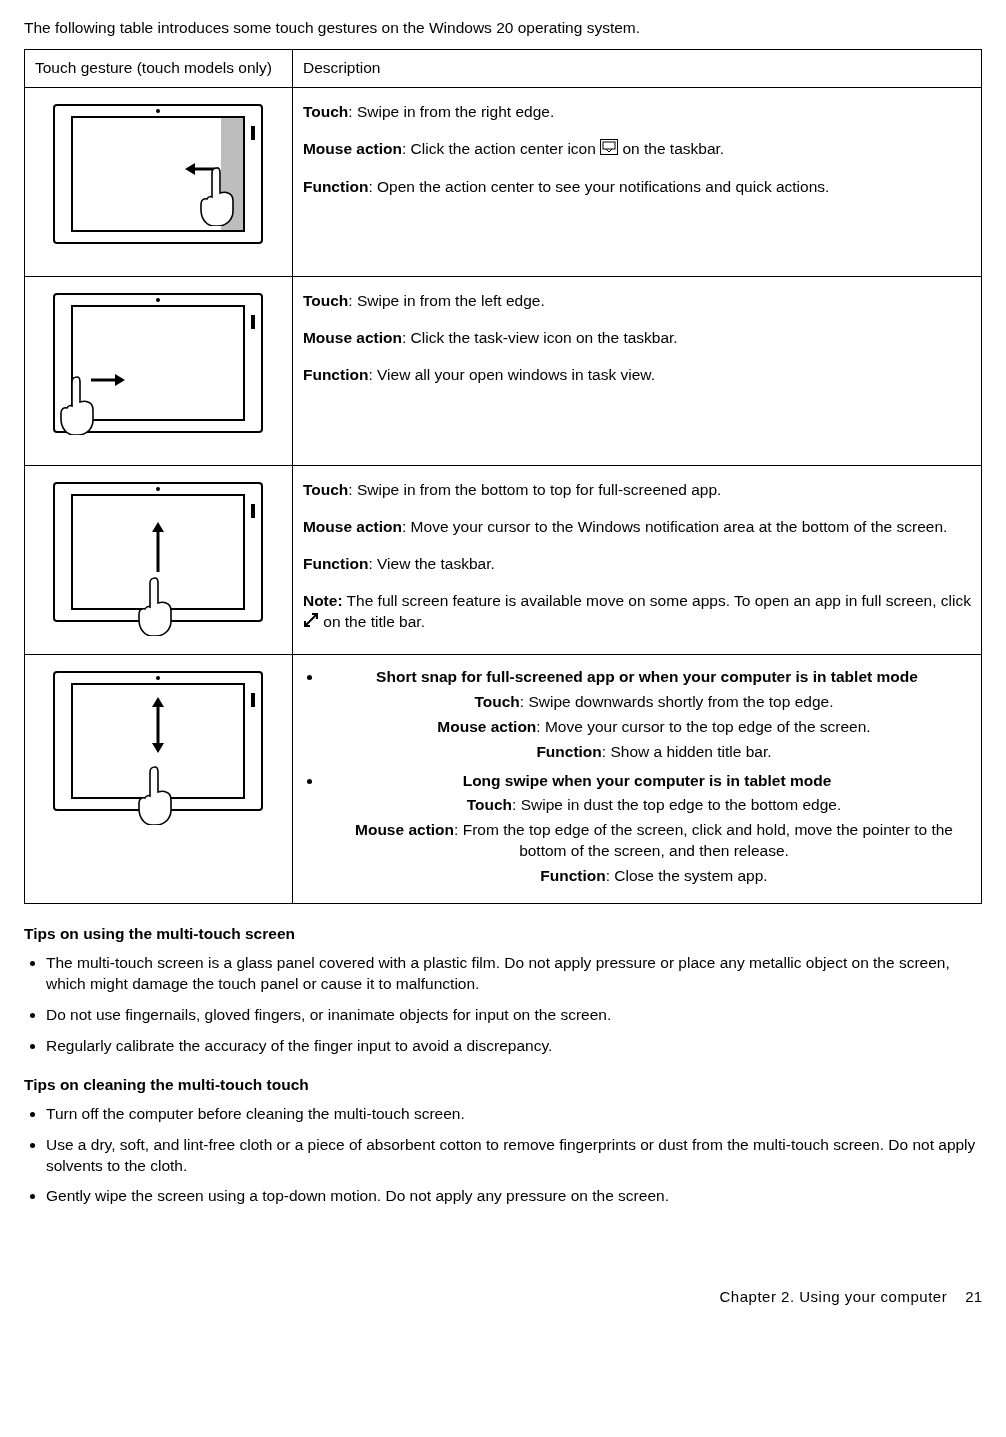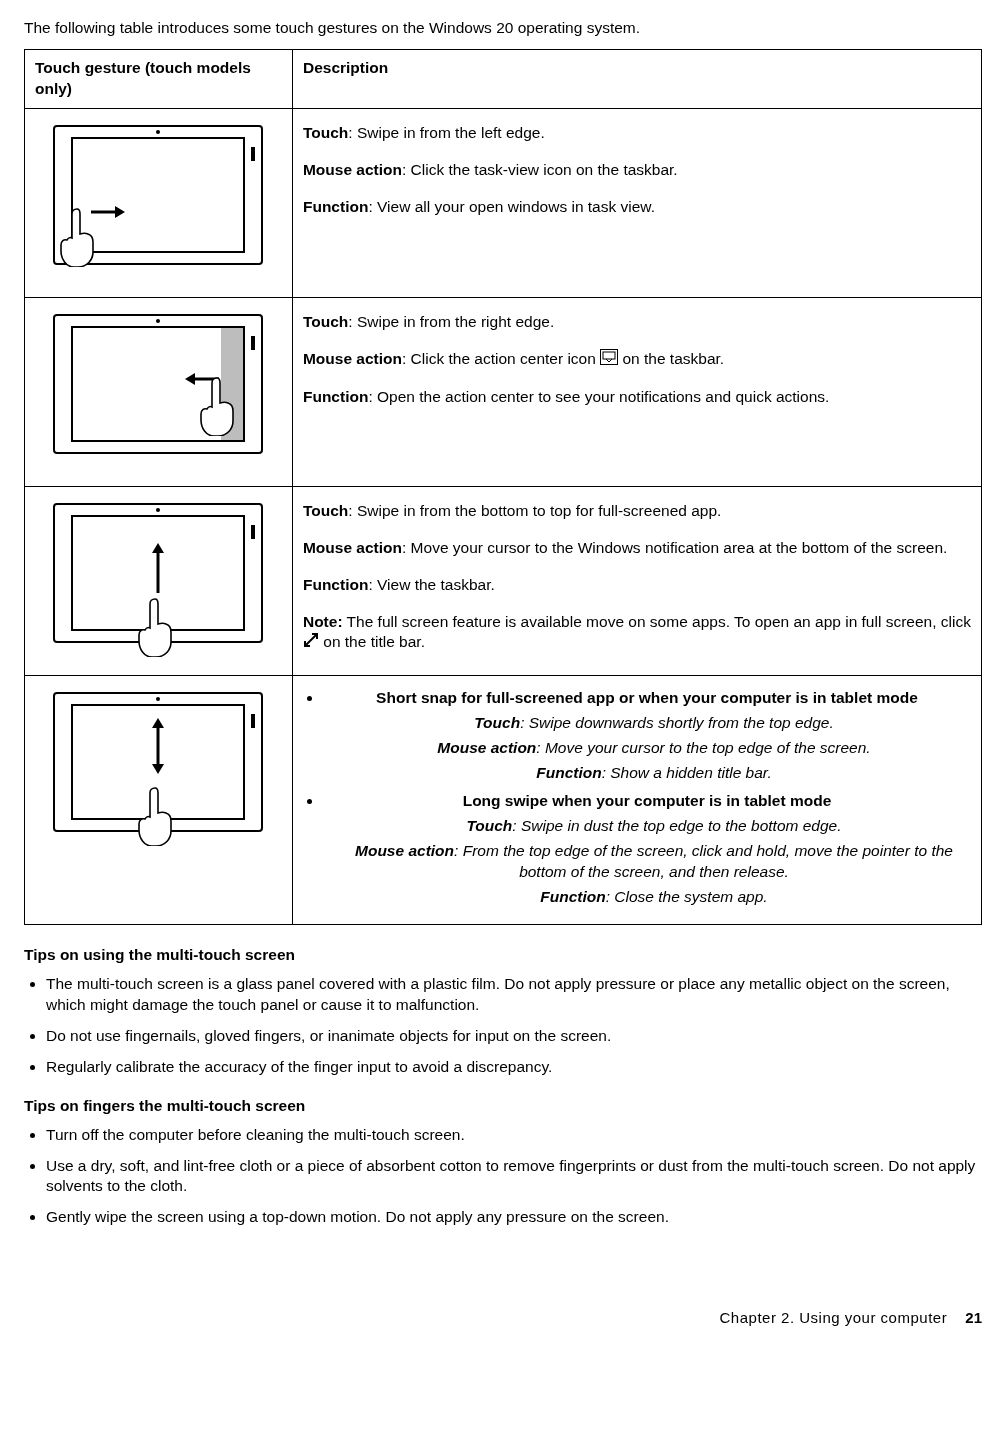--- a/index.html
+++ b/index.html
@@ -20,42 +20,42 @@
     margin-top: 8px;
     margin-bottom: 20px;
   }
   th, td {
     border: 1.5px solid #000;
     padding: 8px 10px;
     text-align: left;
     vertical-align: top;
     font-size: 15.5px;
   }
-  th { font-weight: bold; }
+  th { font-weight: normal; }
   .col-gesture { width: 28%; }
   .col-desc { width: 72%; }
   .gesture-cell { text-align: center; padding: 10px 6px; }
   .desc-block { margin: 6px 0 16px 0; }
   .desc-block:last-child { margin-bottom: 4px; }
   .label { font-weight: bold; }
   .tips-heading { font-weight: bold; margin: 14px 0 8px 0; }
   ul.tips { margin: 4px 0 18px 0; padding-left: 22px; }
   ul.tips li { margin: 6px 0 10px 0; }
   ul.sub { list-style: disc; margin: 4px 0 0 0; padding-left: 20px; text-align: center; }
   ul.sub > li { margin: 4px 0 8px 0; }
   ul.sub .subhead { font-weight: bold; }
-  ul.sub .subitem { margin: 4px 0 4px 14px; font-style: italic; }
+  ul.sub .subitem { margin: 4px 0 4px 14px; }
   .footer {
     position: relative;
     margin-top: 80px;
     text-align: right;
     font-size: 15px;
   }
   .footer .chapter { letter-spacing: 0.5px; }
-  .footer .pagenum { font-weight: bold; margin-left: 14px; }
+  .footer .pagenum { font-weight: normal; margin-left: 14px; }
   
   .icon {
     display: inline-block;
     vertical-align: middle;
   }
   
   .device {
     position: relative;
     width: 210px;
     height: 140px;
@@ -118,46 +118,20 @@
       <th>Description</th>
     </tr>
   </thead>
   <tbody>
 
     <tr>
       <td class="gesture-cell">
         <div class="device">
           <div class="cam"></div>
             <div class="sidebtn"></div>
-          <div class="screen"></div>
-          <div class="arrow" style="top:78px; left:36px;">
-            <svg width="34" height="14">
-                <line x1="0" y1="7" x2="26" y2="7" stroke="#000" stroke-width="3"></line>
-                <polygon points="34,7 24,1 24,13" fill="#000"></polygon>
-              </svg>
-          </div>
-          <div class="hand" style="top:80px; left:4px;">
-            <svg viewBox="0 0 42 60">
-                <path d="M18 2c2 0 3 2 3 5v20c3-1 6-1 8 0 3 1 5 4 5 8v10c0 8-6 15-15 15H15C7 60 2 52 2 44v-6c0-4 3-6 6-5 1-2 3-3 5-2V7c0-3 2-5 5-5z" fill="#fff" stroke="#000" stroke-width="1.6"></path>
-              </svg>
-          </div>
-        </div>
-      </td>
-      <td>
-        <div class="desc-block"><span class="label">Touch</span><span>: Swipe in from the left edge.</span></div>
-        <div class="desc-block"><span class="label">Mouse action</span><span>: Click the task-view icon on the taskbar.</span></div>
-        <div class="desc-block"><span class="label">Function</span><span>: View all your open windows in task view.</span></div>
-      </td>
-    </tr>
-
-    <tr>
-      <td class="gesture-cell">
-        <div class="device">
-          <div class="cam"></div>
-            <div class="sidebtn"></div>
           <div class="screen">
               <div class="shade-right"></div>
             </div>
           <div class="arrow" style="top:56px; right:42px;">
             <svg width="34" height="14">
                 <line x1="34" y1="7" x2="8" y2="7" stroke="#000" stroke-width="3"></line>
                 <polygon points="0,7 10,1 10,13" fill="#000"></polygon>
               </svg>
           </div>
           <div class="hand" style="top:60px; right:20px;">
@@ -170,20 +144,46 @@
       <td>
         <div class="desc-block"><span class="label">Touch</span><span>: Swipe in from the right edge.</span></div>
         <div class="desc-block">
           <span class="label">Mouse action</span><span>: Click the action center icon </span><span class="icon"><svg width="18" height="16" viewBox="0 0 18 16">
                 <rect x="0.5" y="0.5" width="17" height="15" fill="none" stroke="#000"></rect>
                 <rect x="3" y="3" width="12" height="7" fill="none" stroke="#000"></rect>
                 <path d="M6 10 L9 13 L12 10" fill="none" stroke="#000"></path>
               </svg></span><span> on the taskbar.</span>
         </div>
         <div class="desc-block"><span class="label">Function</span><span>: Open the action center to see your notifications and quick actions.</span></div>
+      </td>
+    </tr>
+
+    <tr>
+      <td class="gesture-cell">
+        <div class="device">
+          <div class="cam"></div>
+            <div class="sidebtn"></div>
+          <div class="screen"></div>
+          <div class="arrow" style="top:78px; left:36px;">
+            <svg width="34" height="14">
+                <line x1="0" y1="7" x2="26" y2="7" stroke="#000" stroke-width="3"></line>
+                <polygon points="34,7 24,1 24,13" fill="#000"></polygon>
+              </svg>
+          </div>
+          <div class="hand" style="top:80px; left:4px;">
+            <svg viewBox="0 0 42 60">
+                <path d="M18 2c2 0 3 2 3 5v20c3-1 6-1 8 0 3 1 5 4 5 8v10c0 8-6 15-15 15H15C7 60 2 52 2 44v-6c0-4 3-6 6-5 1-2 3-3 5-2V7c0-3 2-5 5-5z" fill="#fff" stroke="#000" stroke-width="1.6"></path>
+              </svg>
+          </div>
+        </div>
+      </td>
+      <td>
+        <div class="desc-block"><span class="label">Touch</span><span>: Swipe in from the left edge.</span></div>
+        <div class="desc-block"><span class="label">Mouse action</span><span>: Click the task-view icon on the taskbar.</span></div>
+        <div class="desc-block"><span class="label">Function</span><span>: View all your open windows in task view.</span></div>
       </td>
     </tr>
 
     <tr>
       <td class="gesture-cell">
         <div class="device">
           <div class="cam"></div>
             <div class="sidebtn"></div>
           <div class="screen"></div>
           <div class="arrow" style="top:38px; left:50%; margin-left:-7px;">
@@ -253,21 +253,21 @@
   </tbody>
 </table>
 
 <div class="tips-heading">Tips on using the multi-touch screen</div>
 <ul class="tips">
   <li>The multi-touch screen is a glass panel covered with a plastic film. Do not apply pressure or place any metallic object on the screen, which might damage the touch panel or cause it to malfunction.</li>
   <li>Do not use fingernails, gloved fingers, or inanimate objects for input on the screen.</li>
   <li>Regularly calibrate the accuracy of the finger input to avoid a discrepancy.</li>
 </ul>
 
-<div class="tips-heading">Tips on fingers the multi-touch screen</div>
+<div class="tips-heading">Tips on cleaning the multi-touch touch</div>
 <ul class="tips">
   <li>Turn off the computer before cleaning the multi-touch screen.</li>
   <li>Use a dry, soft, and lint-free cloth or a piece of absorbent cotton to remove fingerprints or dust from the multi-touch screen. Do not apply solvents to the cloth.</li>
   <li>Gently wipe the screen using a top-down motion. Do not apply any pressure on the screen.</li>
 </ul>
 
 <div class="footer">
   <span class="chapter">Chapter 2. Using your computer</span>
   <span class="pagenum">21</span>
 </div>

